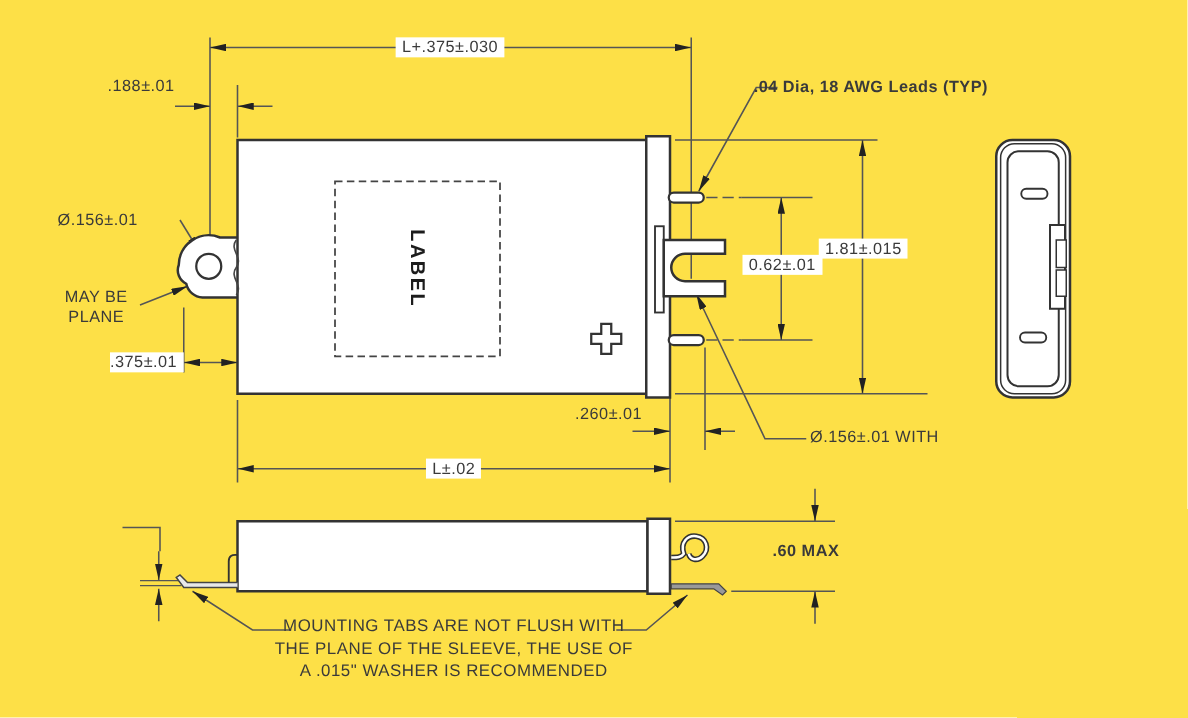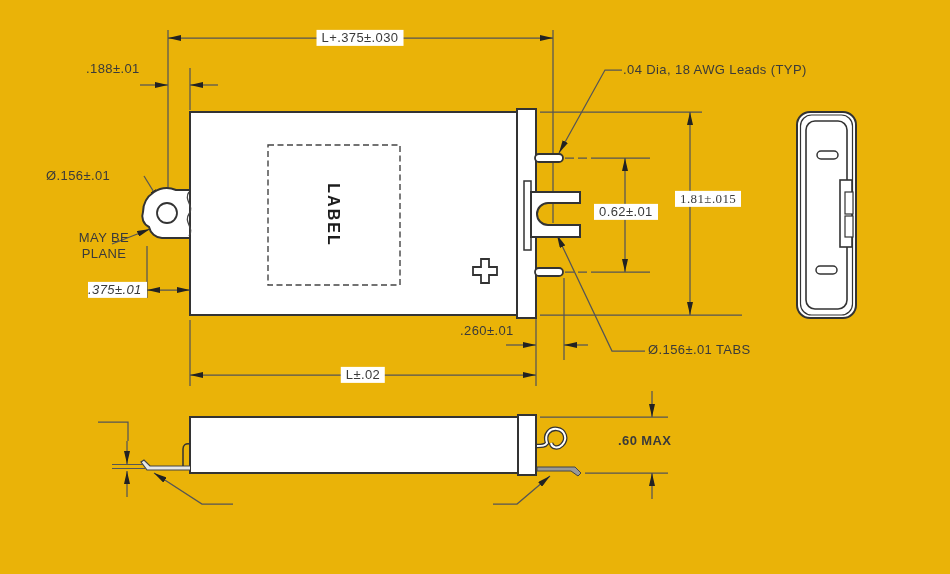--- a/index.html
+++ b/index.html
@@ -1,16 +1,16 @@
 <!DOCTYPE html>
 <html><head>
 <meta charset="utf-8">
 <style>
   html,body{margin:0;padding:0;background:#fff;}
-  #canvas{position:relative;width:950px;height:574px;background:#eab308;overflow:hidden;
+  #canvas{position:relative;width:950px;height:574px;background:#fde047;overflow:hidden;
           font-family:"Liberation Sans",sans-serif;color:#3a3a3a;}
   #linework{position:absolute;left:0;top:0;}
   .lbl{position:absolute;font-size:13px;letter-spacing:.4px;white-space:nowrap;
        color:#3a3a3a;line-height:1.25;}
   .bg{background:#fff;padding:0 5px;}
   .cyy{transform:translateY(-50%);}
   .cxy{transform:translate(-50%,-50%);}
   .ctr{text-align:center;}
   .lbl span{display:block;}
   #label-vert{position:absolute;left:333px;top:215px;transform:translate(-50%,-50%) rotate(90deg);
@@ -106,40 +106,45 @@
     <rect x="840" y="180" width="12" height="67" stroke-width="1.6"></rect>
     <rect x="845" y="192" width="8" height="22" stroke-width="1.2"></rect>
     <rect x="845" y="216" width="8" height="21" stroke-width="1.2"></rect>
   </g>
 </svg>
 
 <div class="lbl bg cxy" style="left:360px;top:38px;">L+.375±.030</div>
 
 <div class="lbl cyy" style="left:86px;top:69px;">.188±.01</div>
 
-<div class="lbl cyy" style="left:623px;top:70px;">.04 Dia, 18 AWG Leads (TYP)</div>
+<div class="lbl cyy" style="left:603px;top:70px;font-weight:bold;">.04 Dia, 18 AWG Leads (TYP)</div>
 
 <div class="lbl cyy" style="left:46px;top:176px;">Ø.156±.01</div>
 
-<div class="lbl ctr cxy" style="left:77px;top:246px;margin-left:27px;">
+<div class="lbl ctr cxy" style="left:77px;top:246px;">
   <span>MAY BE</span>
   <span>PLANE</span>
 </div>
 
-<div class="lbl bg cyy" style="left:88px;top:290px;padding-left:0;font-style:italic;">.375±.01</div>
+<div class="lbl bg cyy" style="left:88px;top:290px;padding-left:0;">.375±.01</div>
 
 <div class="lbl bg cyy" style="left:594px;top:212px;">0.62±.01</div>
 
-<div class="lbl bg cyy" style="left:675px;top:199px;font-family:Liberation Serif, serif;">1.81±.015</div>
+<div class="lbl bg cyy" style="left:655px;top:199px;">1.81±.015</div>
 
 <div class="lbl cyy" style="left:460px;top:331px;">.260±.01</div>
 
-<div class="lbl cyy" style="left:648px;top:350px;">Ø.156±.01 TABS</div>
+<div class="lbl cyy" style="left:648px;top:350px;">Ø.156±.01 WITH</div>
 
 <div class="lbl bg cxy" style="left:363px;top:375px;text-align:right;">L±.02</div>
 
 
 <div class="lbl cyy" style="left:618px;top:441px;font-weight:bold;">.60 MAX</div>
 
 <div id="label-vert">LABEL</div>
 
+<div class="lbl ctr cxy" style="left:363px;top:519px;font-size:13.5px;line-height:18px;">
+  <span>MOUNTING TABS ARE NOT FLUSH WITH</span>
+  <span>THE PLANE OF THE SLEEVE, THE USE OF</span>
+  <span>A .015" WASHER IS RECOMMENDED</span>
+</div>
 
 </div>
 
 </body></html>

